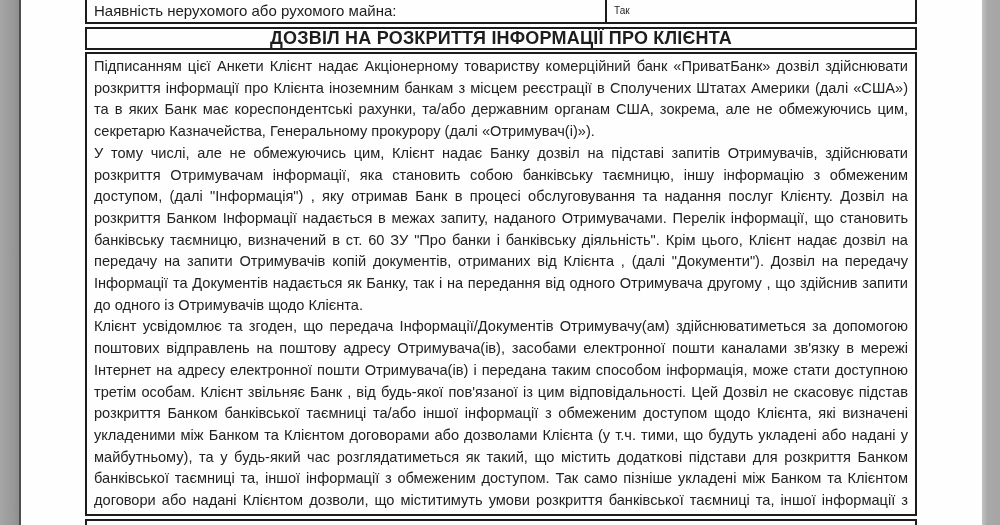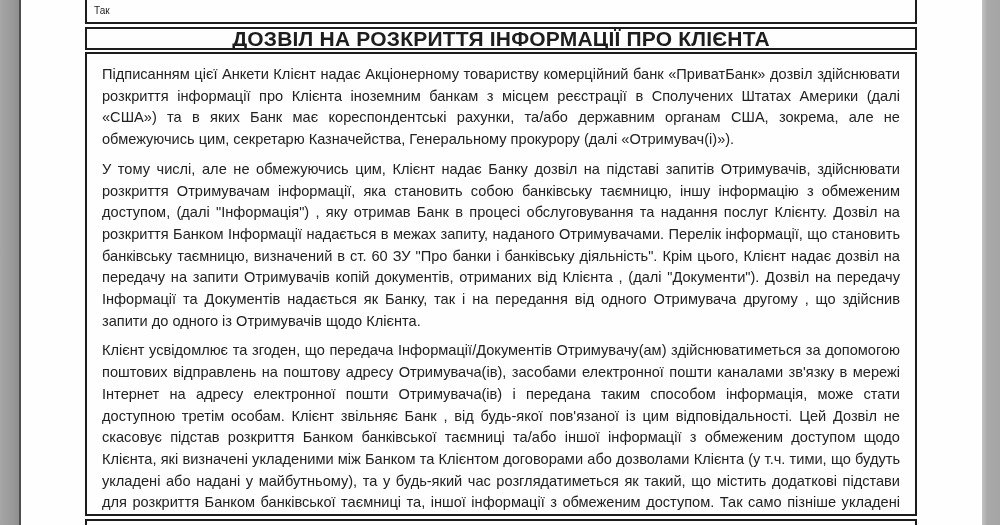--- a/index.html
+++ b/index.html
@@ -61,31 +61,31 @@
     padding: 0 7px;
     font-size: 10px; line-height: 21px;
     overflow: hidden; white-space: nowrap;
   }
   
   .heading-box {
     position: absolute; left: 0; top: 27px; width: 832px; height: 23px;
     display: flex; align-items: center; justify-content: center;
   }
   .heading-box .title {
-    font-size: 21px; font-weight: bold; letter-spacing: 0.2px;
+    font-size: 18px; font-weight: bold; letter-spacing: 0.2px;
     white-space: nowrap;
   }
   
   .consent-box {
     position: absolute; left: 0; top: 52px; width: 832px; height: 464px;
     padding: 2px 7px 6px 7px;
     overflow: hidden;
   }
   .consent-box p {
-    margin: 8px;
+    margin: 0;
     font-size: 14.6px;
     line-height: 21.7px;
     text-align: justify;
     color: #222222;
   }
   
   .next-row {
     position: absolute; left: 0; top: 519px; width: 832px; height: 30px;
     border-bottom: none;
     padding: 3px 7px 0 7px;
@@ -98,20 +98,21 @@
 <div class="screen">
 
   <div class="gutter-left"></div>
   <div class="page-edge"></div>
   <div class="gutter-right"></div>
 
   <div class="page">
     <div class="doc">
 
       <div class="box prop-row">
+        <div class="cell-label">Наявність нерухомого або рухомого майна:</div>
         <div class="cell-value">Так</div>
       </div>
 
       <div class="box heading-box">
         <div class="title">ДОЗВІЛ НА РОЗКРИТТЯ ІНФОРМАЦІЇ ПРО КЛІЄНТА</div>
       </div>
 
       <div class="box consent-box">
         <p>Підписанням цієї Анкети Клієнт надає Акціонерному товариству комерційний банк «ПриватБанк» дозвіл здійснювати розкриття інформації про Клієнта іноземним банкам з місцем реєстрації в Сполучених Штатах Америки (далі «США») та в яких Банк має кореспондентські рахунки, та/або державним органам США, зокрема, але не обмежуючись цим, секретарю Казначейства, Генеральному прокурору (далі «Отримувач(і)»).</p>
         <p>У тому числі, але не обмежуючись цим, Клієнт надає Банку дозвіл на підставі запитів Отримувачів, здійснювати розкриття Отримувачам інформації, яка становить собою банківську таємницю, іншу інформацію з обмеженим доступом, (далі "Інформація") , яку отримав Банк в процесі обслуговування та надання послуг Клієнту. Дозвіл на розкриття Банком Інформації надається в межах запиту, наданого Отримувачами. Перелік інформації, що становить банківську таємницю, визначений в ст. 60 ЗУ "Про банки і банківську діяльність". Крім цього, Клієнт надає дозвіл на передачу на запити Отримувачів копій документів, отриманих від Клієнта , (далі "Документи"). Дозвіл на передачу Інформації та Документів надається як Банку, так і на передання від одного Отримувача другому , що здійснив запити до одного із Отримувачів щодо Клієнта.</p>

